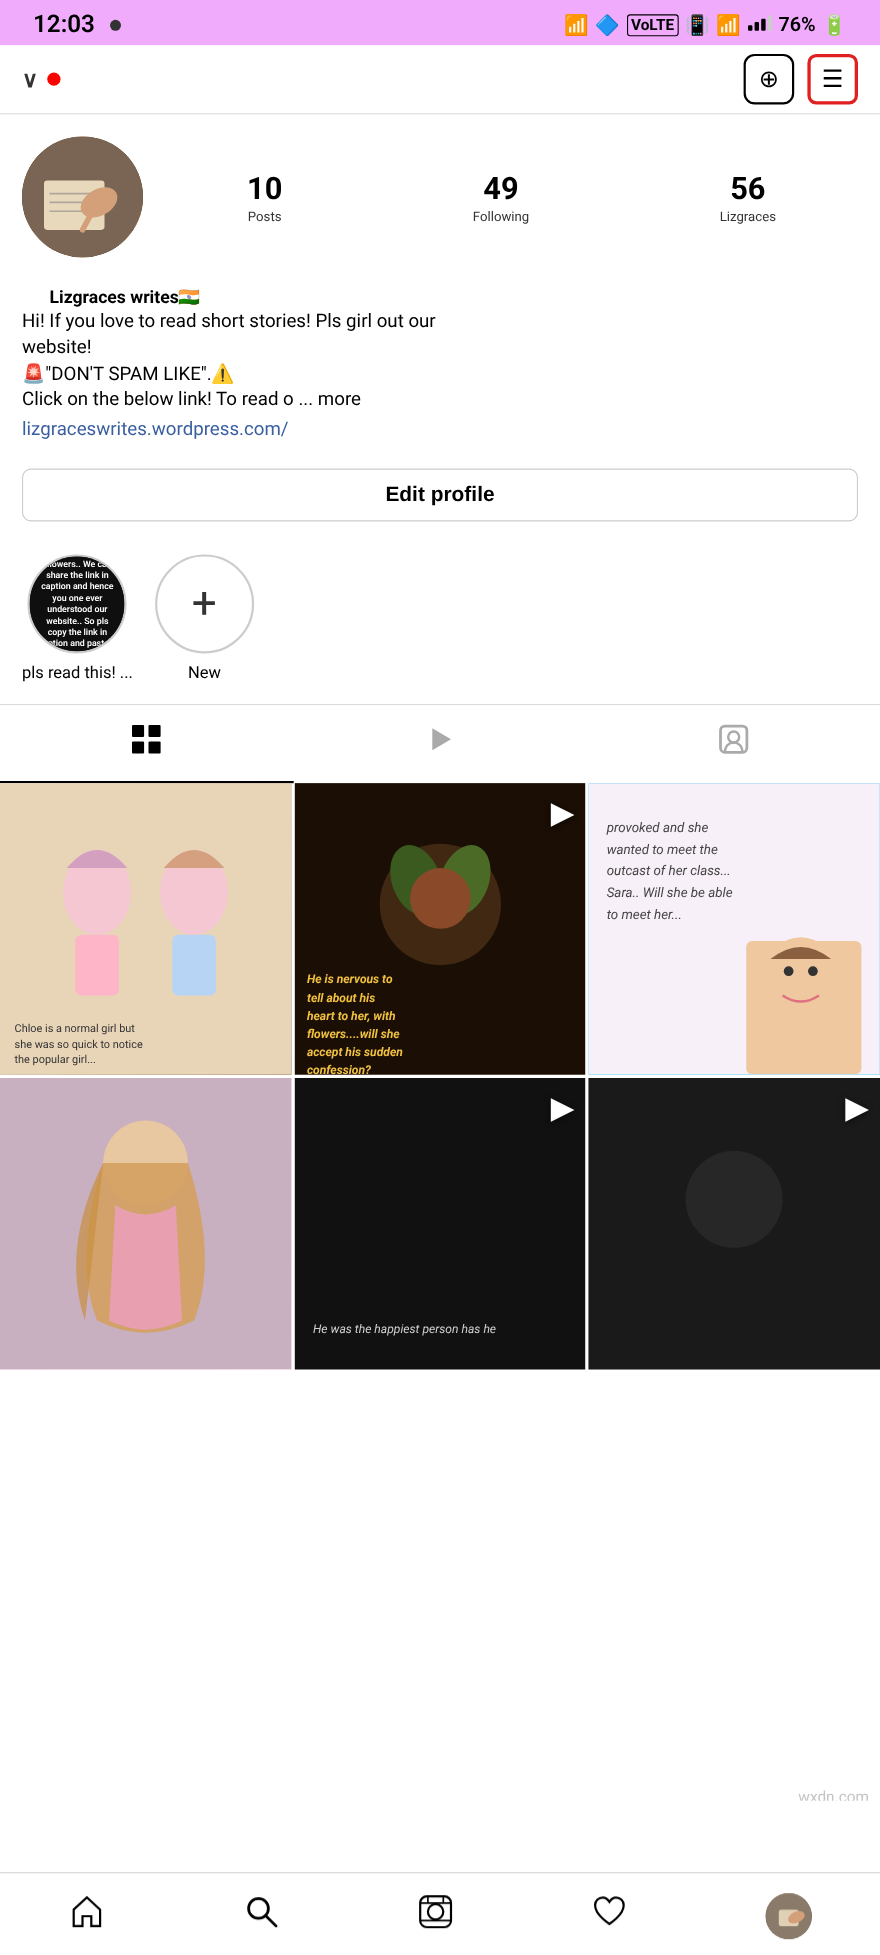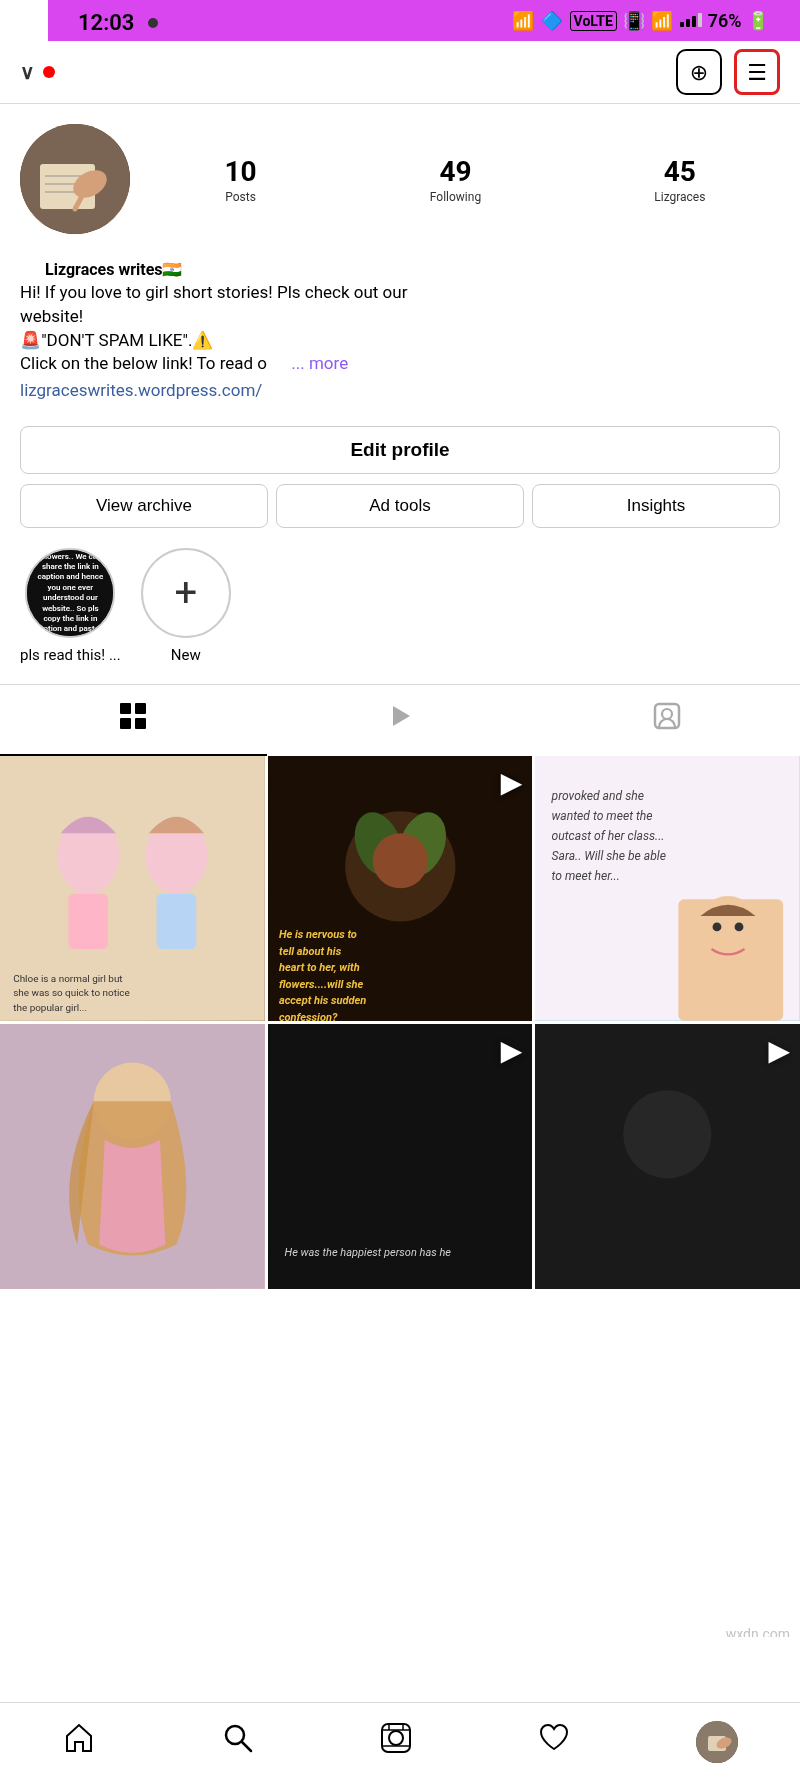--- a/index.html
+++ b/index.html
@@ -11,24 +11,23 @@
       font-family: -apple-system, BlinkMacSystemFont, 'Segoe UI', Roboto, sans-serif;
       color: #000;
       position: relative;
       overflow-x: hidden;
     }
 
     
     .status-bar {
       display: flex;
       justify-content: space-between;
-      align-items: flex-start;
+      align-items: center;
       padding: 10px 30px 6px;
-      background: #d946ef;
-      margin-left: 48px;
+      background: #f0abfc;
     }
     .status-time {
       font-size: 22px;
       font-weight: 600;
     }
     .status-dot {
       width: 10px; height: 10px;
       background: #333;
       border-radius: 50%;
       margin-left: 8px;
@@ -487,49 +486,44 @@
     <div class="stats-row">
       <div class="stat-item">
         <span class="stat-number">10</span>
         <span class="stat-label">Posts</span>
       </div>
       <div class="stat-item">
         <span class="stat-number">49</span>
         <span class="stat-label">Following</span>
       </div>
       <div class="stat-item">
-        <span class="stat-number">45</span>
+        <span class="stat-number">56</span>
         <span class="stat-label">Lizgraces</span>
       </div>
     </div>
   </div>
 </div>
 
 <div class="bio-section">
   <div class="bio-name">Lizgraces writes🇮🇳</div>
   <div class="bio-text">
-    <span>Hi! If you love to girl short stories! Pls check out our</span>
+    <span>Hi! If you love to read short stories! Pls girl out our</span>
     <br>
     <span>website!</span>
     <br>
     <span>🚨"DON'T SPAM LIKE".⚠️</span>
     <br>
     <span>Click on the below link! To read o</span>
-    <span style="color:#8b5cf6;cursor:pointer;margin-left:20px;">... more</span>
+    <span style="color:#000000;cursor:pointer;">... more</span>
   </div>
   <a class="bio-link" href="#">lizgraceswrites.wordpress.com/</a>
 </div>
 
 <div class="action-buttons">
   <button class="edit-profile-btn">Edit profile</button>
-  <div class="secondary-buttons">
-    <button class="secondary-btn">View archive</button>
-    <button class="secondary-btn">Ad tools</button>
-    <button class="secondary-btn">Insights</button>
-  </div>
 </div>
 
 <div class="highlights-section">
 
   <div class="highlight-item">
     <div class="highlight-circle story-thumb">
       <div class="story-inner">
         <div class="story-text-overlay" style="font-size:8px;font-weight:600;padding:6px;background:rgba(0,0,0,0.4);">
           we are just a small page with few followers.. We can't share the link in caption and hence you one ever understood our website.. So pls copy the link in caption and paste it on google to read our stories!
         </div>

